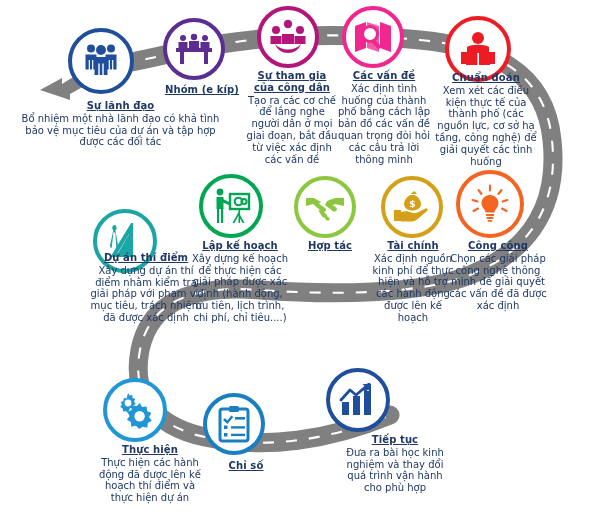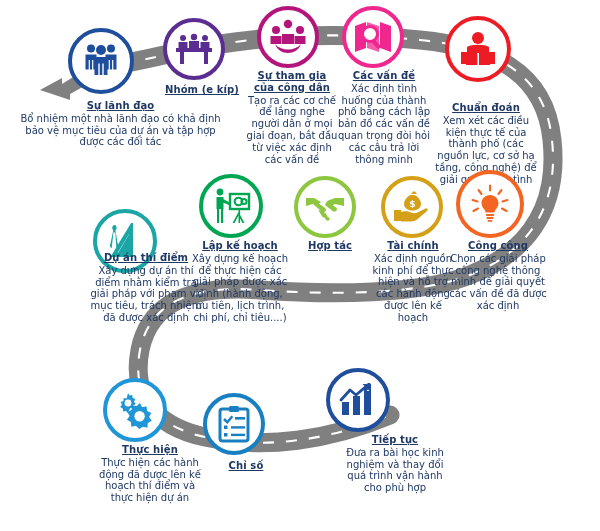--- a/index.html
+++ b/index.html
@@ -92,21 +92,21 @@
           <path d="M4.5 12.5h11v15h-3.2v-9.5h-1.2v9.5H8.9v-9.5H7.7v9.5H4.5z"></path>
           <circle cx="30" cy="6.5" r="4"></circle>
           <path d="M24.5 12.5h11v15h-3.2v-9.5h-1.2v9.5h-2.2v-9.5h-1.2v9.5h-3.2z"></path>
           <circle cx="20" cy="8" r="5"></circle>
           <path d="M13.5 15h13v18h-3.8V21.5h-1.4V33h-2.6V21.5h-1.4V33h-3.8z"></path>
         </g>
       </svg>
     </div>
     <div class="node-text" style="left:18px;top:100px;width:205px;">
       <span class="node-title">Sự lãnh đạo</span>
-      <span class="node-desc">Bổ nhiệm một nhà lãnh đạo có khả định bảo vệ mục tiêu của dự án và tập hợp được các đối tác</span>
+      <span class="node-desc">Bổ nhiệm một nhà lãnh đạo có khả tình bảo vệ mục tiêu của dự án và tập hợp được các đối tác</span>
     </div>
   </div>
 
   <div class="node" style="left:0;top:0;">
     <div class="node-circle" style="left:163px;top:18px;width:62px;height:62px;border:4px solid #5B2D90;">
       <svg class="node-icon" width="38" height="32" viewBox="0 0 38 32">
         <g fill="#5B2D90">
           <circle cx="8" cy="5" r="3"></circle>
             <path d="M3.5 9h9v6h-9z"></path>
           <circle cx="19" cy="4" r="3.2"></circle>
@@ -166,21 +166,21 @@
       <svg class="node-icon" width="40" height="36" viewBox="0 0 40 36">
         <g fill="#ED1C24">
           <circle cx="20" cy="7" r="6"></circle>
           <path d="M9 16c4-3 18-3 22 0v7H9z"></path>
           <path d="M3 21h8v12H3zM29 21h8v12h-8z"></path>
           <path d="M8 22h24v12H8z"></path>
           <path d="M19.4 22h1.6v12h-1.6z" fill="#ffffff"></path>
         </g>
       </svg>
     </div>
-    <div class="node-text" style="left:432px;top:102px;width:108px;">
+    <div class="node-text" style="left:432px;top:72px;width:108px;">
       <span class="node-title">Chuẩn đoán</span>
       <span class="node-desc">Xem xét các điều kiện thực tế của thành phố (các nguồn lực, cơ sở hạ tầng, công nghệ) để giải quyết các tình huống</span>
     </div>
   </div>
 
   <div class="node" style="left:0;top:0;">
     <div class="node-circle" style="left:456px;top:170px;width:68px;height:68px;border:4px solid #F26522;">
       <svg class="node-icon" width="40" height="40" viewBox="0 0 40 40">
         <g fill="#F26522">
           <path d="M20 11c-5 0-8.5 3.7-8.5 8.2 0 3.2 2 5.2 3.2 6.8.6.8.8 1.6.9 2.4h8.8c.1-.8.3-1.6.9-2.4 1.2-1.6 3.2-3.6 3.2-6.8C28.5 14.7 25 11 20 11z"></path>

